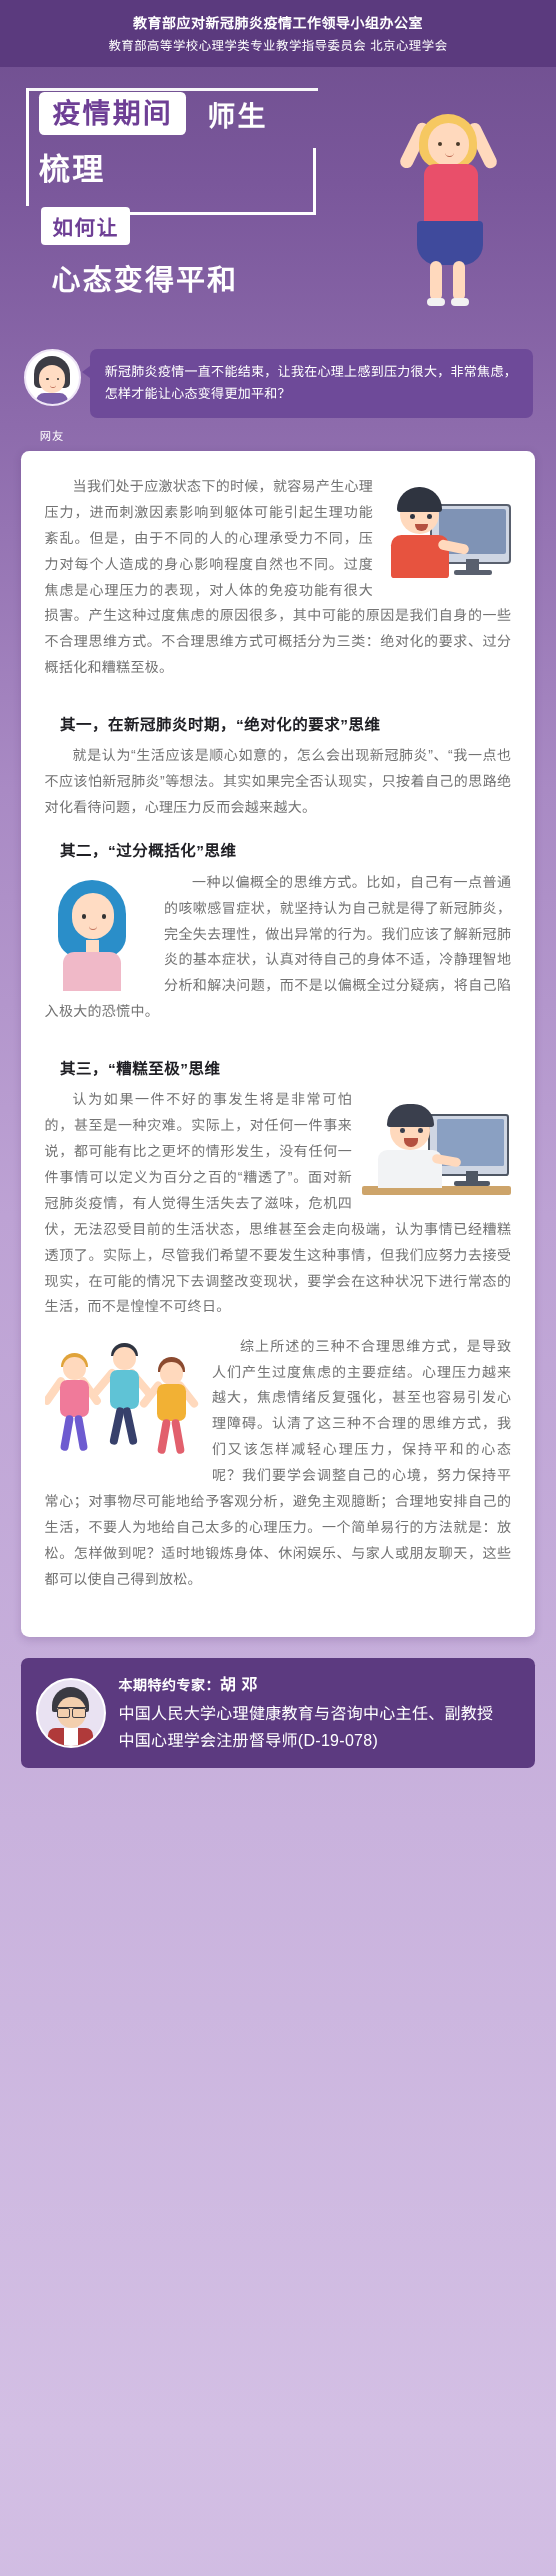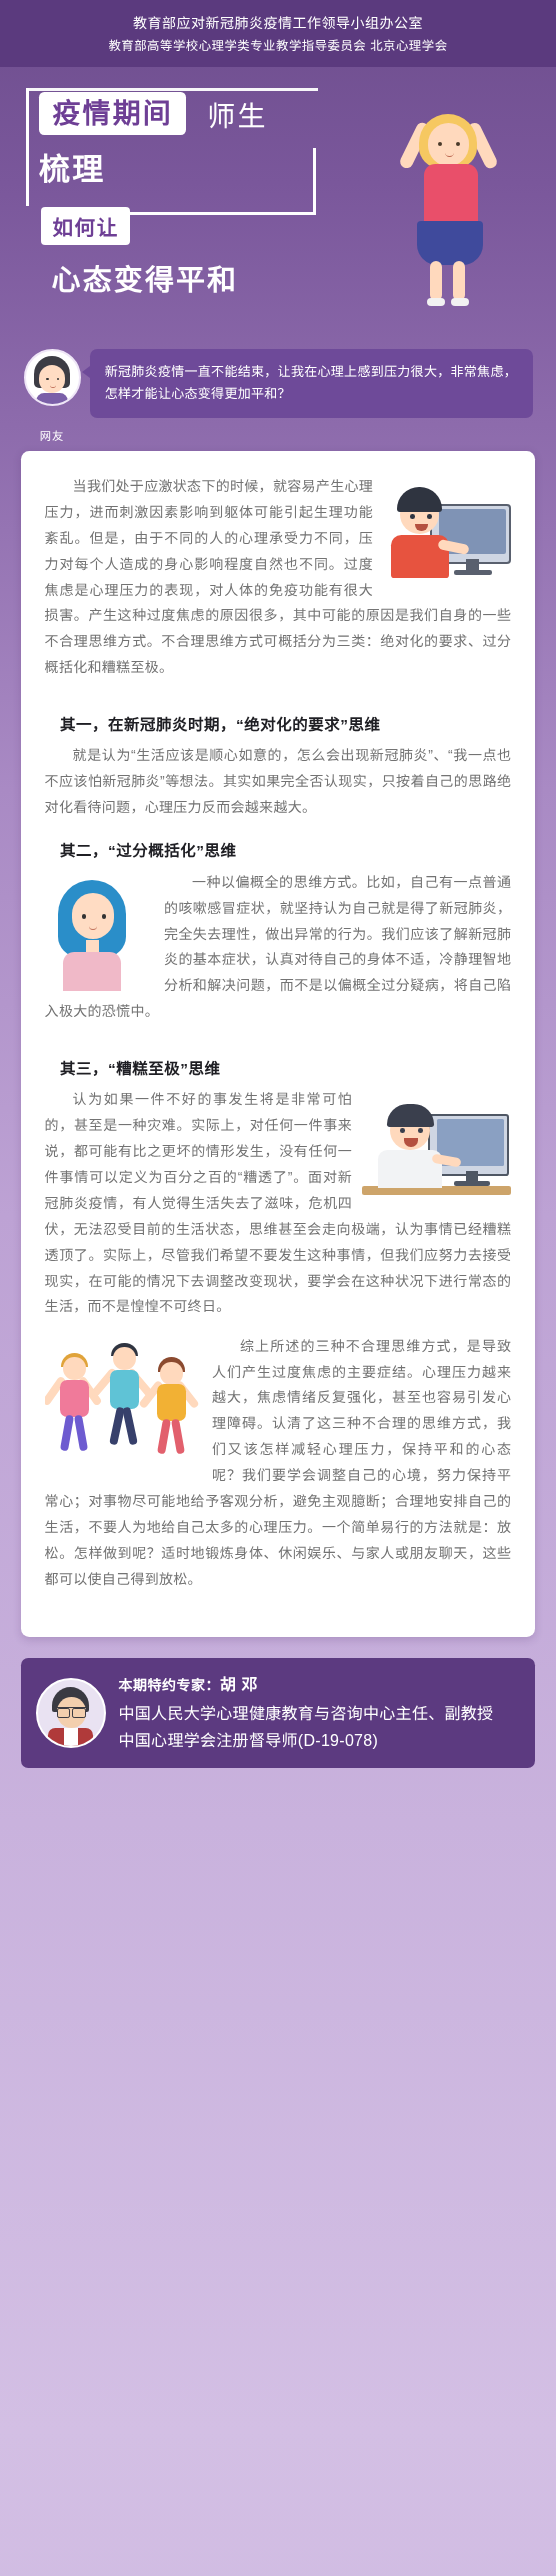--- a/index.html
+++ b/index.html
@@ -19,21 +19,21 @@
   .topband{
     background:#5b3a7e;
     padding:13.4px 20.6px 9.3px 20.6px;
     text-align:center;
   }
   .topband .line1{
     color:#ffffff;
     font-size:14px;
     letter-spacing:0.5px;
     line-height:1.5;
-    font-weight:normal;
+    font-weight:bold;
   }
   .topband .line2{
     color:#ffffff;
     font-size:12.4px;
     letter-spacing:0.5px;
     line-height:1.6;
     margin-top:3.1px;
   }
   
   .titleblock{
@@ -78,21 +78,21 @@
     padding:5.2px 13.4px;
     border-radius:5.2px;
     line-height:1.15;
   }
   .t-row1{
     position:relative;
     margin:11.3px 0 0 18.5px;
     display:flex;align-items:center;gap:21px;
   }
   .t-row1 .plain{
-    color:#ffffff;font-size:28px;font-weight:normal;letter-spacing:2.1px;
+    color:#ffffff;font-size:28px;font-weight:bold;letter-spacing:2.1px;
   }
   .t-row2{
     position:relative;
     margin:9.3px 0 0 18.5px;
     display:flex;align-items:center;gap:9.3px;
   }
   .t-row2 .plain{
     color:#ffffff;font-size:31px;font-weight:bold;letter-spacing:2.1px;
   }
   .t-row2 .pill{font-size:31px;}

